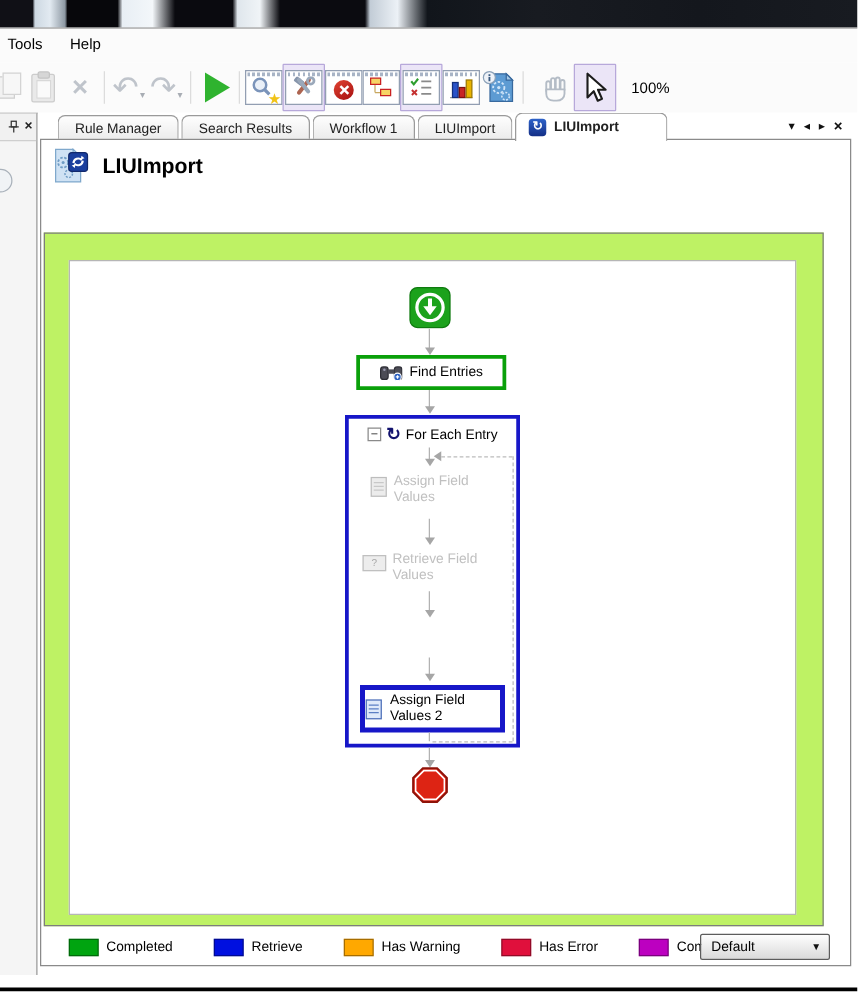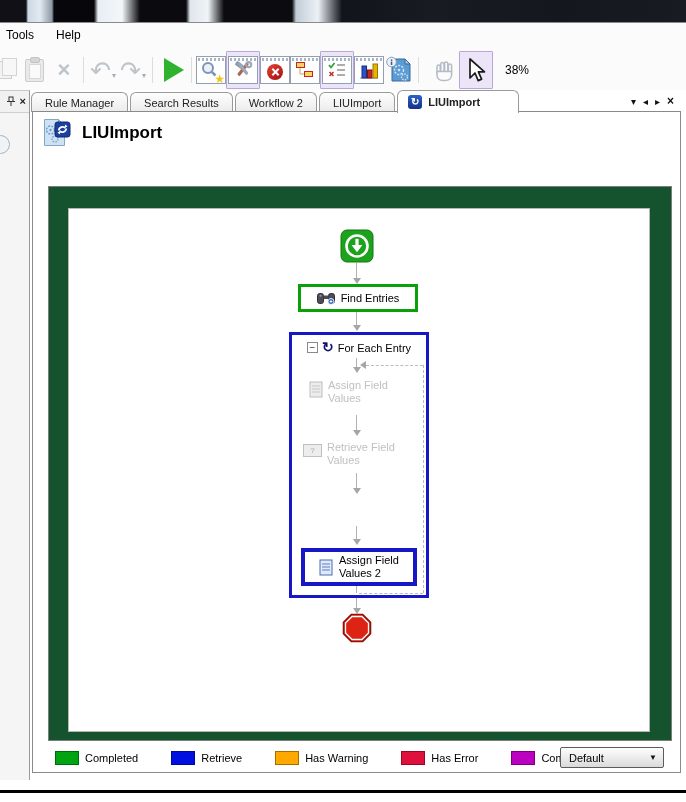--- a/index.html
+++ b/index.html
@@ -49,41 +49,41 @@
   .dock-close{font-size:11px;font-weight:bold;color:#222;line-height:11px}
   .dock-circle{position:absolute;left:-9px;top:44px;width:17px;height:17px;border:1px solid #a9b1ba;
                border-radius:50%;background:#f0f3f6}
 
   
   .main{position:absolute;left:31px;top:90px;width:650px;height:690px}
   .tabstrip{position:absolute;left:0;top:0;width:100%;height:22px;display:flex;align-items:flex-end}
   .tab{height:19px;display:flex;align-items:center;padding:0 13px;font-size:11px;color:#222;cursor:default;
        background:linear-gradient(#fefefe,#ebebeb);border:1px solid #9a9a9a;border-bottom:none;
        border-radius:6px 6px 0 0;margin-right:2px;white-space:nowrap}
-  .tab.first{}
+  .tab.first{margin-left:15px}
   .tab.active{height:22px;background:#fff;font-weight:bold;position:relative;z-index:3;
               margin-bottom:-1px;padding:0 38px 0 10px;gap:6px}
   .tabicon{width:14px;height:14px;border-radius:3px;background:linear-gradient(#2d62c9,#142f86);
            color:#fff;font-size:10px;line-height:14px;text-align:center;font-weight:bold}
   .tabctrl{margin-left:auto;display:flex;align-items:center;gap:7px;padding-right:7px;
            font-size:10px;color:#111;margin-bottom:4px}
   .tabctrl .x{font-weight:bold;font-size:12px}
 
   .docpanel{position:absolute;left:1px;top:21px;width:649px;height:662px;background:#fff;
             border:1px solid #8a8a8a;box-sizing:border-box}
   .titlerow{position:absolute;left:9px;top:5px;display:flex;align-items:center;gap:10px}
   .apptitle{font-size:17px;font-weight:bold}
 
   .subtabs{position:absolute;left:13px;top:50px;display:flex;align-items:flex-end;height:21px}
   .stab{height:17px;padding:0 8px;font-size:11px;display:flex;align-items:center;cursor:default;
         background:linear-gradient(#f9f9f9,#e7e7e7);border:1px solid #9a9a9a;margin-right:2px;
         border-radius:2px 2px 0 0;color:#111}
   .stab.active{height:21px;background:#fff;border-bottom:1px solid #fff;position:relative;z-index:2;padding:0 10px}
 
-  .canvas-outer{position:absolute;left:15px;top:74px;width:624px;height:555px;background:#14532d;
+  .canvas-outer{position:absolute;left:2px;top:74px;width:624px;height:555px;background:#bef264;
                 border:1px solid #7d7d7d;box-sizing:border-box}
   .canvas-inner{position:absolute;left:19px;top:21px;width:582px;height:524px;background:#fff;
                 border:1px solid #b6b6b6;box-sizing:border-box}
 
   .vline{position:absolute;width:1px;background:#b2b2b2}
   .arrd{position:absolute;width:0;height:0;border-left:4px solid transparent;
         border-right:4px solid transparent;border-top:6px solid #a6a6a6}
   .arrl{position:absolute;width:0;height:0;border-top:4px solid transparent;
         border-bottom:4px solid transparent;border-right:6px solid #a6a6a6}
   .dashh{position:absolute;border-top:1px dashed #bcbcbc;height:0}
@@ -231,41 +231,41 @@
           <rect x="17.4" y="7" width="3.2" height="9" rx="1.6"></rect>
           <path d="M6 14.5 h14.6 v3.5 c0 3.2-2.6 5.5-6.2 5.5 h-2.6 c-3.4 0-5.8-2.2-5.8-5.5 z"></path>
         </g>
       </svg>
     </div>
     <div class="tbtn hl">
       <svg width="24" height="27" viewBox="0 0 24 27">
         <polygon points="6,2 6,21 11,16 14.2,23.6 17.6,22.1 14.4,14.8 20.5,14.8" fill="#fff" stroke="#1c1c1c" stroke-width="1.7" stroke-linejoin="round"></polygon>
       </svg>
     </div>
-    <span class="zoomlabel">38%</span>
+    <span class="zoomlabel">100%</span>
   </div>
 
   <div class="dock">
     <div class="dock-head">
       <svg width="10" height="11" viewBox="0 0 10 11">
         <rect x="3" y="1" width="4" height="4.5" fill="#f2f2f2" stroke="#333"></rect>
         <line x1="1" y1="5.5" x2="9" y2="5.5" stroke="#333"></line>
         <line x1="5" y1="5.5" x2="5" y2="10" stroke="#333"></line>
       </svg>
       <span class="dock-close">×</span>
     </div>
     <div class="dock-circle"></div>
   </div>
 
   <div class="main">
 
     <div class="tabstrip">
       <div class="tab first">Rule Manager</div>
       <div class="tab">Search Results</div>
-      <div class="tab">Workflow 2</div>
+      <div class="tab">Workflow 1</div>
       <div class="tab">LIUImport</div>
       <div class="tab active">
         <span class="tabicon">↻</span>
         <span>LIUImport</span>
       </div>
       <div class="tabctrl">
         <span>▾</span>
         <span>◂</span>
         <span>▸</span>
         <span class="x">×</span>
@@ -355,21 +355,21 @@
             <span style="width:76px">Retrieve Field Values</span>
           </div>
 
           <div class="vline" style="left:287px;top:264px;height:16px"></div>
           <div class="arrd" style="left:284px;top:279px"></div>
 
 
           <div class="vline" style="left:287px;top:317px;height:14px"></div>
           <div class="arrd" style="left:284px;top:330px"></div>
 
-          <div class="nbox b-blue" style="left:232px;top:339px;width:116px;height:38px;border-width:4px;justify-content:flex-start;padding-left:14px">
+          <div class="nbox b-blue" style="left:232px;top:339px;width:116px;height:38px;border-width:4px;justify-content:flex-start;">
             <svg width="14" height="17" viewBox="0 0 14 17">
               <rect x="1" y="1" width="12" height="15" fill="#dfeafa" stroke="#4a6db8"></rect>
               <line x1="3" y1="5" x2="11" y2="5" stroke="#5b7fc4"></line>
               <line x1="3" y1="8" x2="11" y2="8" stroke="#5b7fc4"></line>
               <line x1="3" y1="11" x2="11" y2="11" stroke="#5b7fc4"></line>
             </svg>
             <span style="width:70px">Assign Field Values 2</span>
           </div>
 
           <div class="vline" style="left:287px;top:377px;height:7px"></div>

